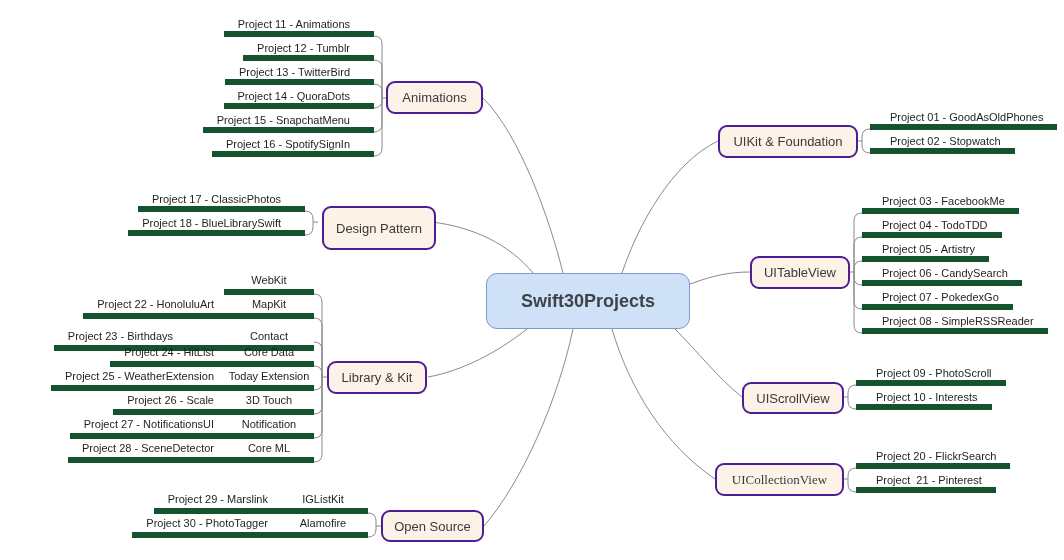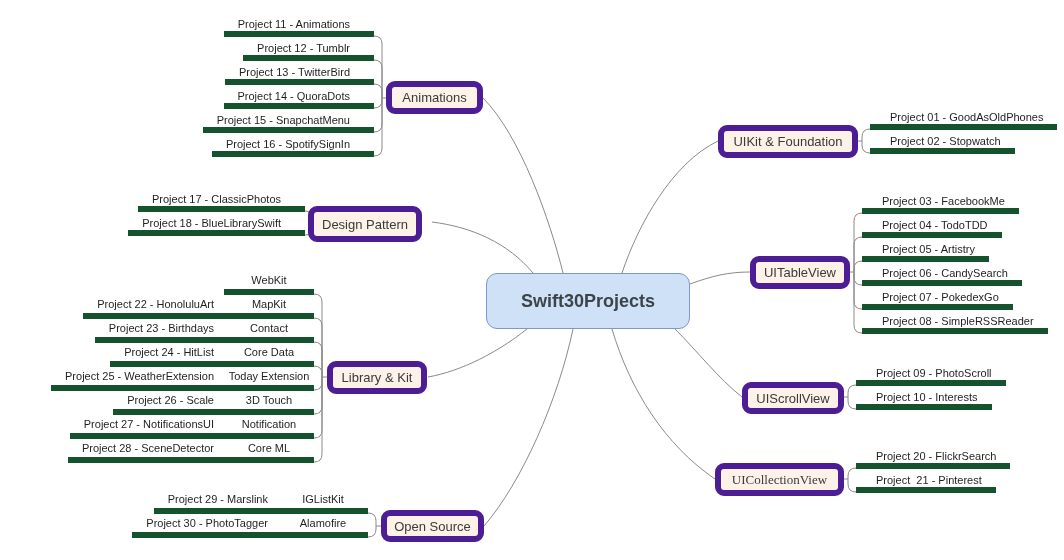--- a/index.html
+++ b/index.html
@@ -21,21 +21,21 @@
     white-space:pre;
   }
   .root{
     background:#cfe1f7;
     border:1.5px solid #7d99cc;
     border-radius:11px;
     font-size:18px;font-weight:bold;color:#3d4449;
   }
   .branch{
     background:#fdf2e8;
-    border:6px solid #4c1d95;
+    border:2px solid #4c1d95;
   }
   .leaf{
     position:absolute;z-index:1;
     box-sizing:border-box;
     height:23px;line-height:21px;
     font-size:11px;color:#1f1f1f;
     border-bottom:6px solid #14532d;
     white-space:pre;
   }
   .leaf.l{padding:0 24px 0 14px;}   
@@ -75,21 +75,21 @@
 
       <path d="M844 397 H848 V393 Q848 385 856 385 M848 397 V401 Q848 409 856 409"></path>
 
       <path d="M844 479 H848 V476 Q848 468 856 468 M848 479 V484 Q848 492 856 492"></path>
     </g>
   </svg>
 
   <div class="node root" style="left:486px;top:273px;width:204px;height:56px;">Swift30Projects</div>
 
   <div class="node branch" style="left:386px;top:81px;width:97px;height:33px;">Animations</div>
-  <div class="node branch" style="left:308px;top:206px;width:114px;height:36px;">Design Pattern</div>
+  <div class="node branch" style="left:322px;top:206px;width:114px;height:44px;">Design Pattern</div>
   <div class="node branch" style="left:327px;top:361px;width:100px;height:33px;">Library &amp; Kit</div>
   <div class="node branch" style="left:381px;top:510px;width:103px;height:32px;">Open Source</div>
   <div class="node branch" style="left:718px;top:125px;width:140px;height:33px;">UIKit &amp; Foundation</div>
   <div class="node branch" style="left:750px;top:256px;width:100px;height:33px;">UITableView</div>
   <div class="node branch" style="left:742px;top:382px;width:102px;height:32px;">UIScrollView</div>
   <div class="node branch" style="left:715px;top:463px;width:129px;height:33px;font-family:Liberation Serif, serif;">UICollectionView</div>
 
   <div class="leaf l" style="right:690px;top:14px;">Project 11 - Animations</div>
   <div class="leaf l" style="right:690px;top:38px;">Project 12 - Tumblr</div>
   <div class="leaf l" style="right:690px;top:62px;">Project 13 - TwitterBird</div>
@@ -99,21 +99,21 @@
 
   <div class="leaf l" style="right:759px;top:189px;">Project 17 - ClassicPhotos</div>
   <div class="leaf l" style="right:759px;top:213px;">Project 18 - BlueLibrarySwift</div>
 
   <div class="leaf row" style="right:750px;top:272px;">
     <span class="kit">WebKit</span>
   </div>
   <div class="leaf row" style="right:750px;top:296px;">
     <span class="proj">Project 22 - HonoluluArt</span><span class="kit">MapKit</span>
   </div>
-  <div class="leaf row" style="right:750px;top:320px;">
+  <div class="leaf row" style="right:750px;top:328px;gap:41px;">
     <span class="proj">Project 23 - Birthdays</span><span class="kit">Contact</span>
   </div>
   <div class="leaf row" style="right:750px;top:344px;">
     <span class="proj">Project 24 - HitList</span><span class="kit">Core Data</span>
   </div>
   <div class="leaf row" style="right:750px;top:368px;">
     <span class="proj">Project 25 - WeatherExtension</span><span class="kit">Today Extension</span>
   </div>
   <div class="leaf row" style="right:750px;top:392px;">
     <span class="proj">Project 26 - Scale</span><span class="kit">3D Touch</span>

